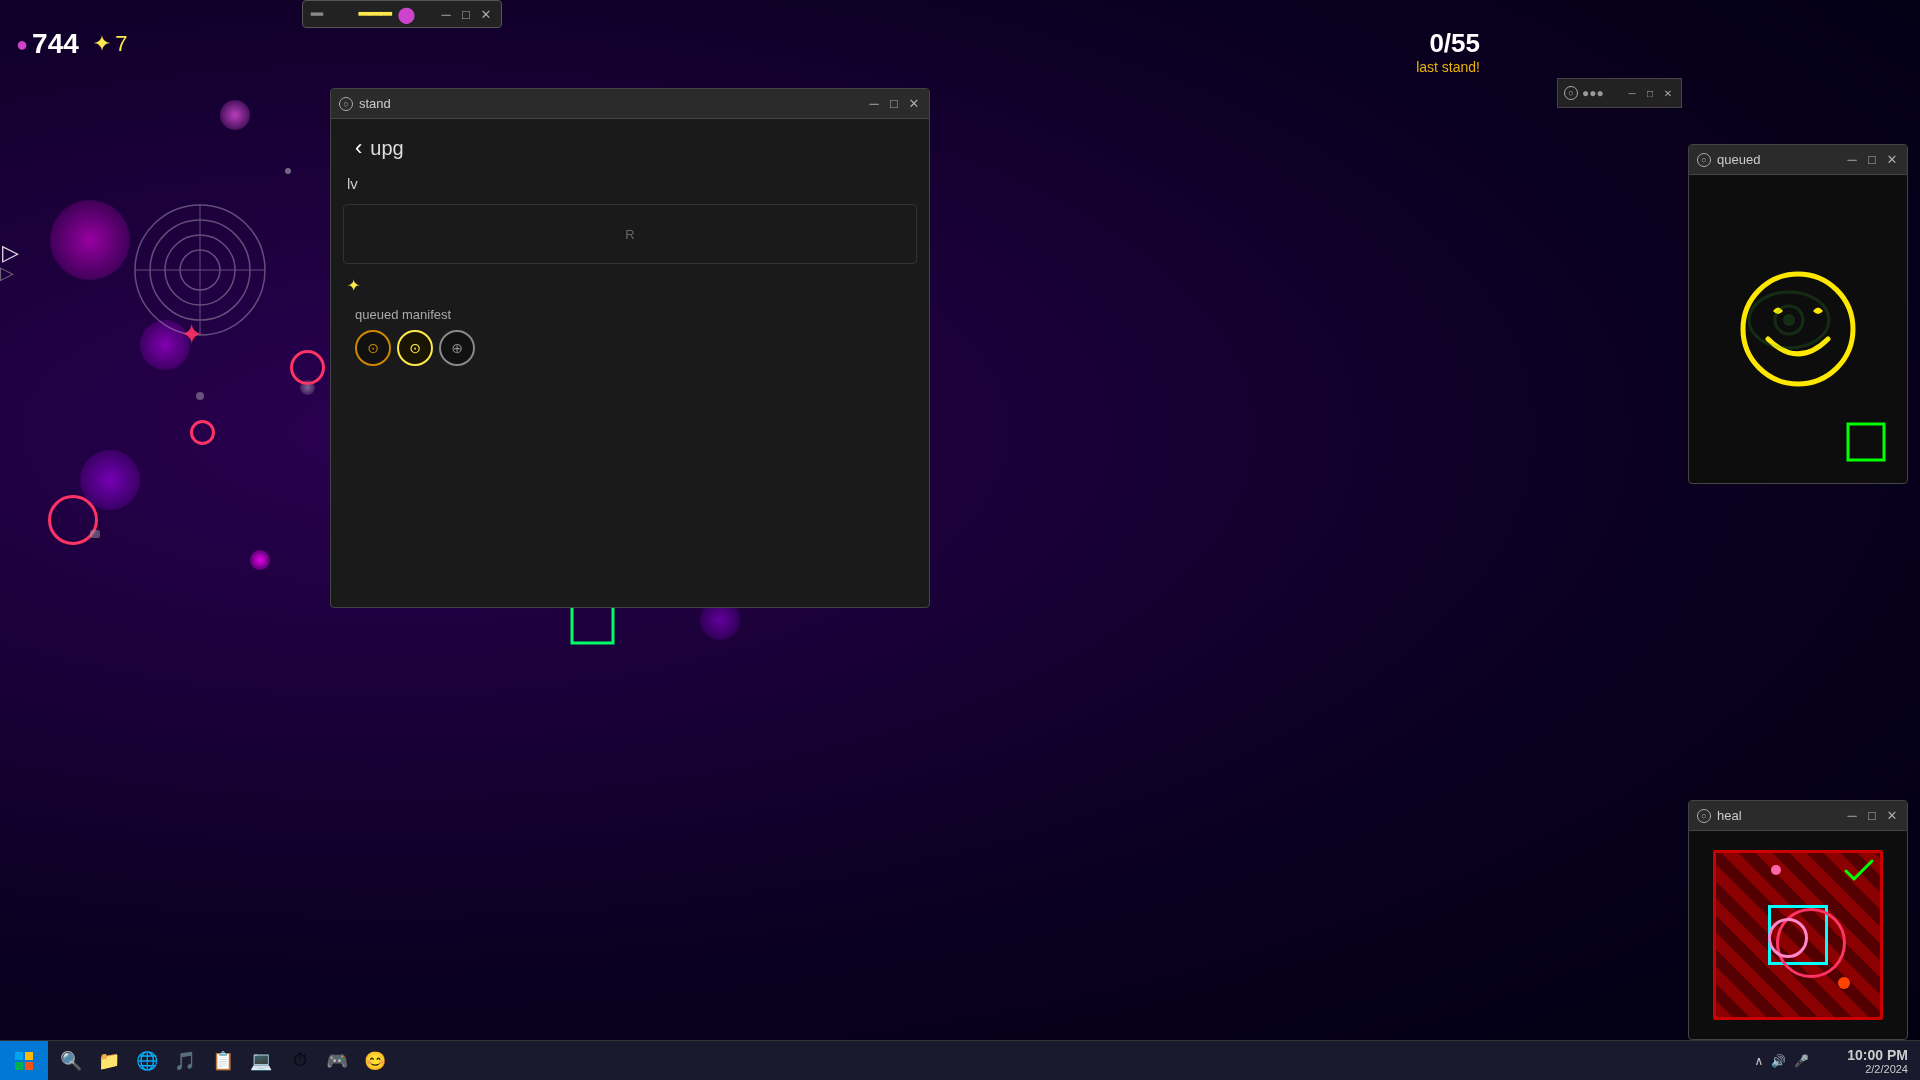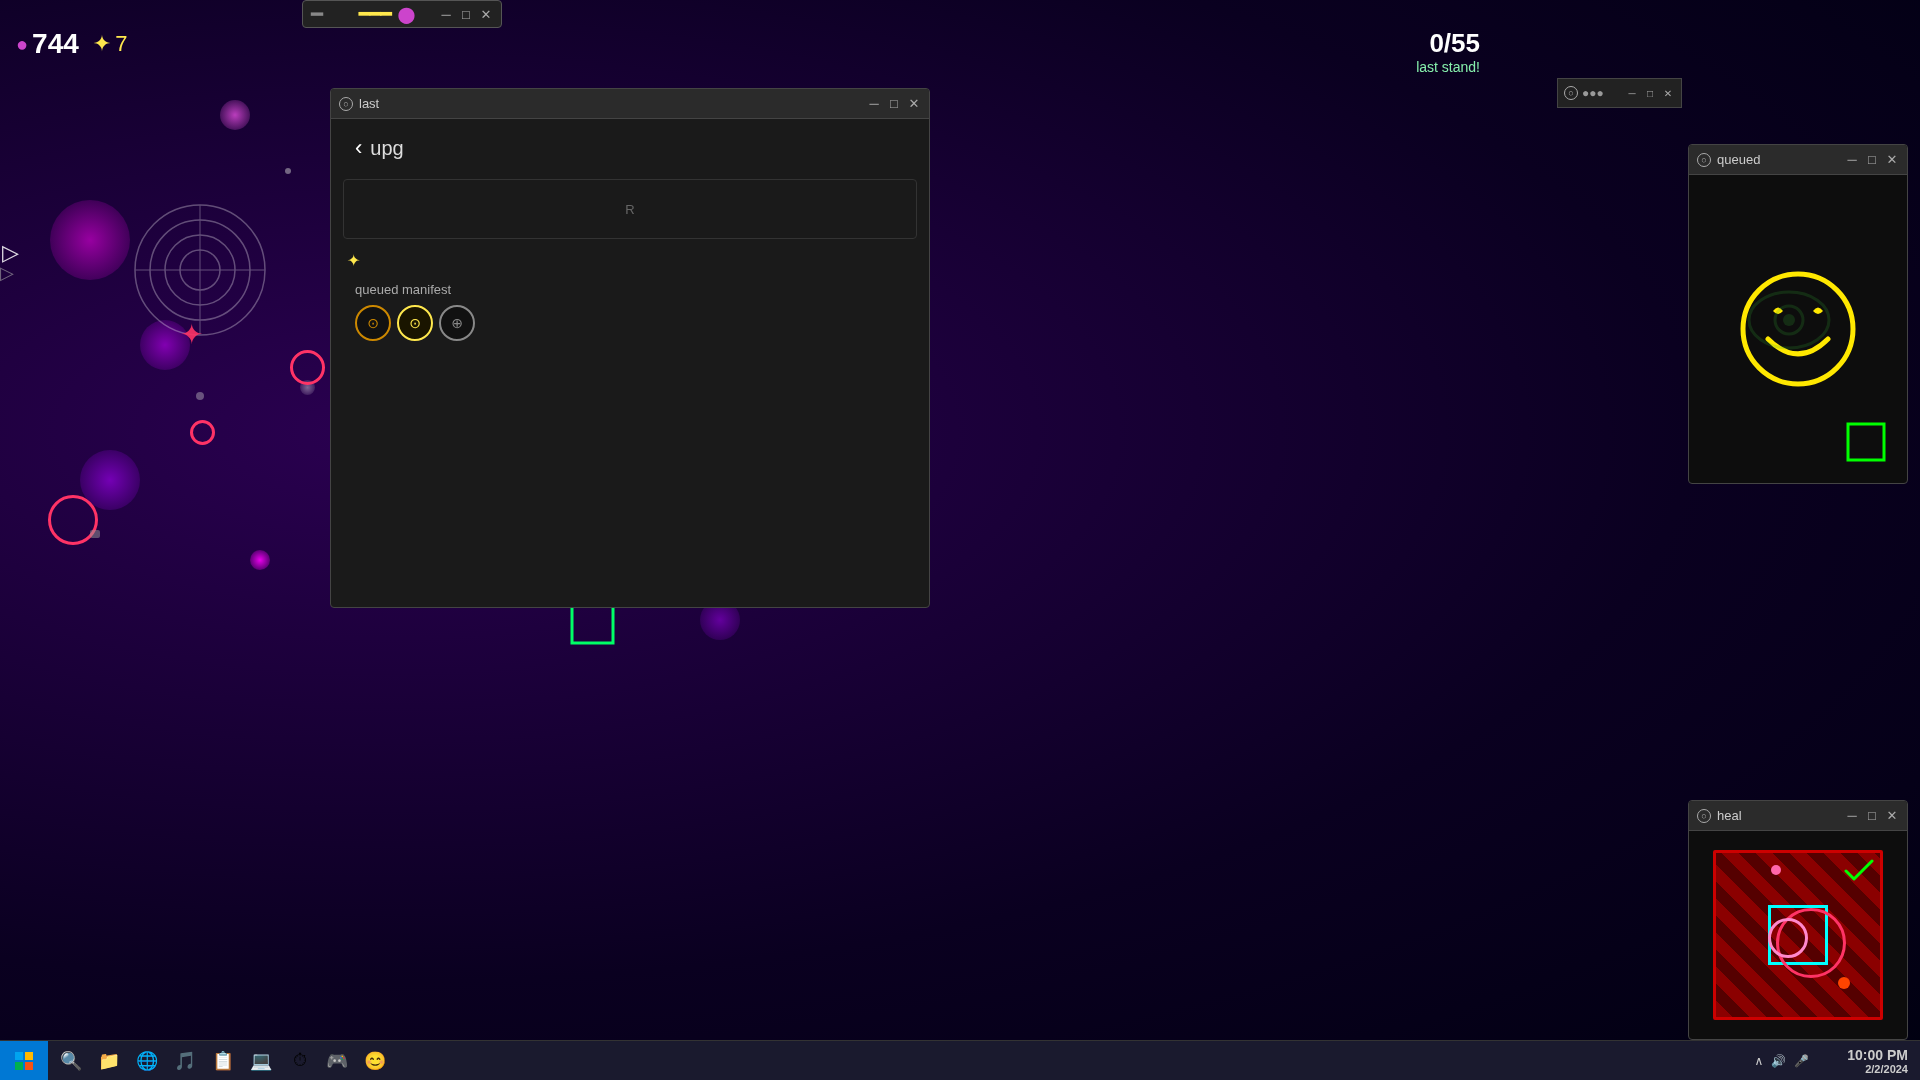--- a/index.html
+++ b/index.html
@@ -55,21 +55,21 @@
     
     #score-area {
       position: absolute;
       top: 28px;
       right: 440px;
       text-align: right;
       z-index: 10;
       color: #fff;
     }
     #score-area .score-val { font-size: 26px; font-weight: bold; }
-    #score-area .score-sub { font-size: 14px; color: #86efac; }
+    #score-area .score-sub { font-size: 14px; color: #eab308; }
 
     
     #timer {
       position: absolute;
       bottom: 22px;
       left: 12px;
       color: #fff;
       font-size: 18px;
       z-index: 10;
     }
@@ -433,21 +433,21 @@
       margin-left: auto;
       display: flex;
       align-items: center;
       gap: 10px;
       padding-right: 12px;
       color: #ccc;
       font-size: 12px;
     }
     .taskbar-time { text-align: right; margin-left: 28px; }
     .taskbar-time .time { font-size: 14px; font-weight: bold; }
-    .taskbar-time .date { font-size: 11px; font-weight: bold; }
+    .taskbar-time .date { font-size: 11px; }
 
     
     .wealth-icon svg { width: 54px; height: 54px; }
     
     .wallpunch-icon svg { width: 54px; height: 54px; }
     
     .heal-icon svg { width: 54px; height: 54px; }
 
     
     .item-grid-wrap::-webkit-scrollbar { width: 6px; }
@@ -531,30 +531,31 @@
   <div style="margin-left:auto;display:flex;gap:4px;">
     <span class="win-btn" style="font-size:10px;">─</span>
     <span class="win-btn" style="font-size:10px;">□</span>
     <span class="win-btn" style="font-size:10px;">✕</span>
   </div>
 </div>
 
 <div id="shop-win" class="win">
   <div class="win-titlebar">
     <div class="win-title-icon">○</div>
-    <span class="win-title-text">last</span>
+    <span class="win-title-text">stand</span>
     <span class="win-btn">─</span>
     <span class="win-btn">□</span>
     <span class="win-btn">✕</span>
   </div>
   <div style="padding:6px 12px;">
     <div class="upgrade-header">
       <span class="arrow">‹</span>
       <span style="color:#ddd;font-size:20px;">upg</span>
     </div>
+    <div style="color:#ccc;font-size:15px;padding:4px 4px;">lv</div>
     <div style="height:60px;margin:8px 0;background:#1a1a1a;border:1px solid #333;border-radius:4px;display:flex;align-items:center;justify-content:center;">
       <span style="color:#666;font-size:13px;">R</span>
     </div>
     <div style="color:#ffe84d;font-size:16px;padding:4px;">✦</div>
     <div class="queued-label">queued manifest</div>
     <div class="queued-icons">
       <div class="queued-icon-circle" style="border-color:#cc8800;">
         <span style="color:#cc8800;font-size:14px;">⊙</span>
       </div>
       <div class="queued-icon-circle" style="border-color:#ffe84d;background:#1a1500;">

